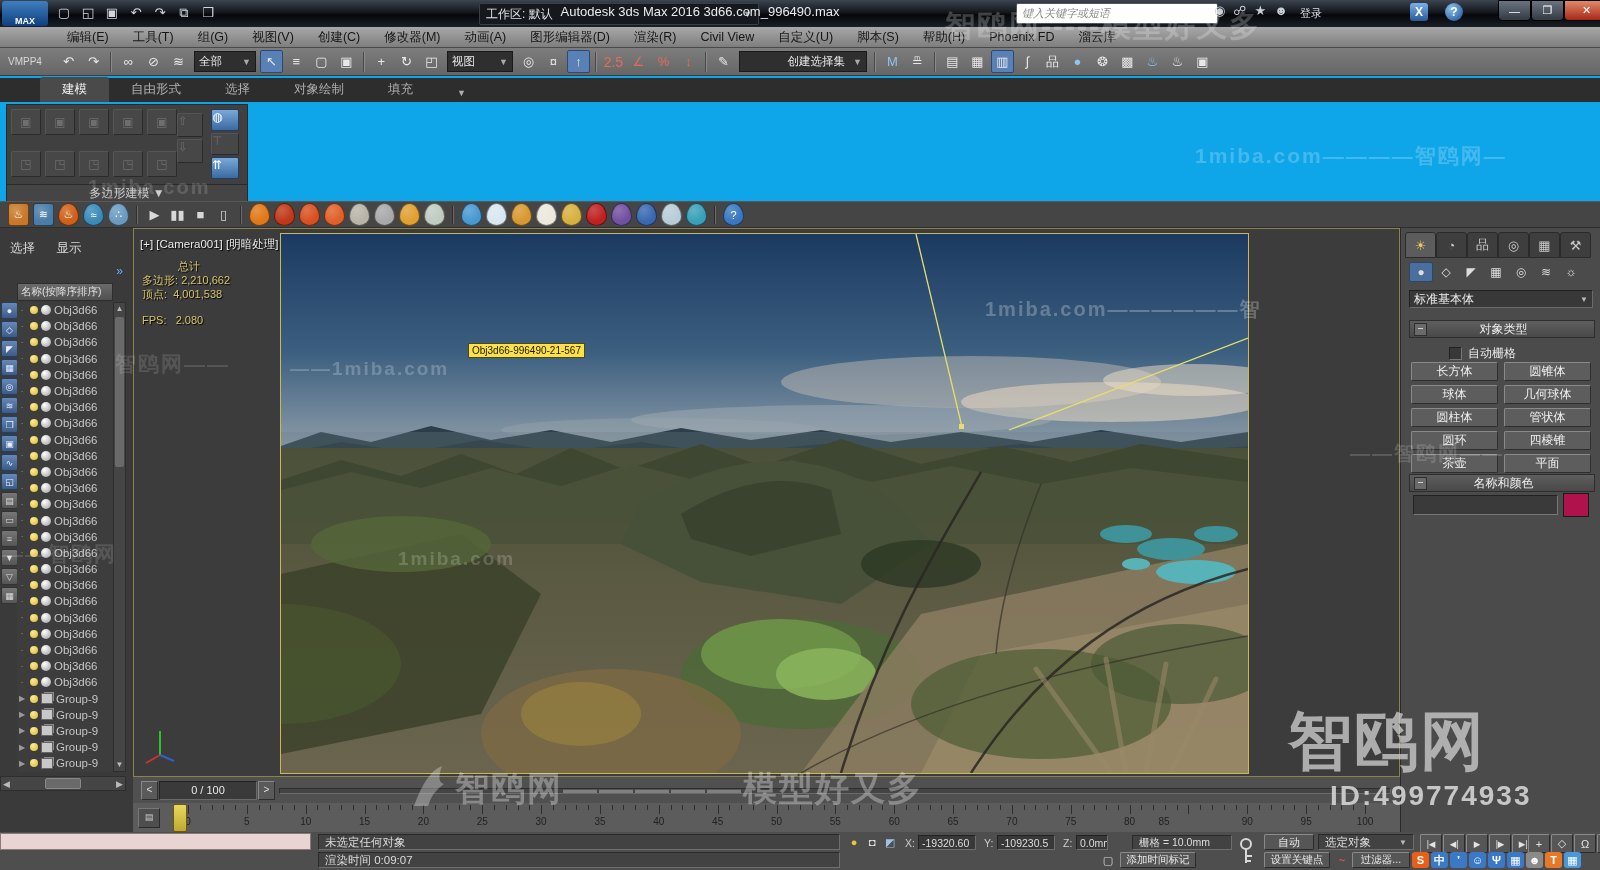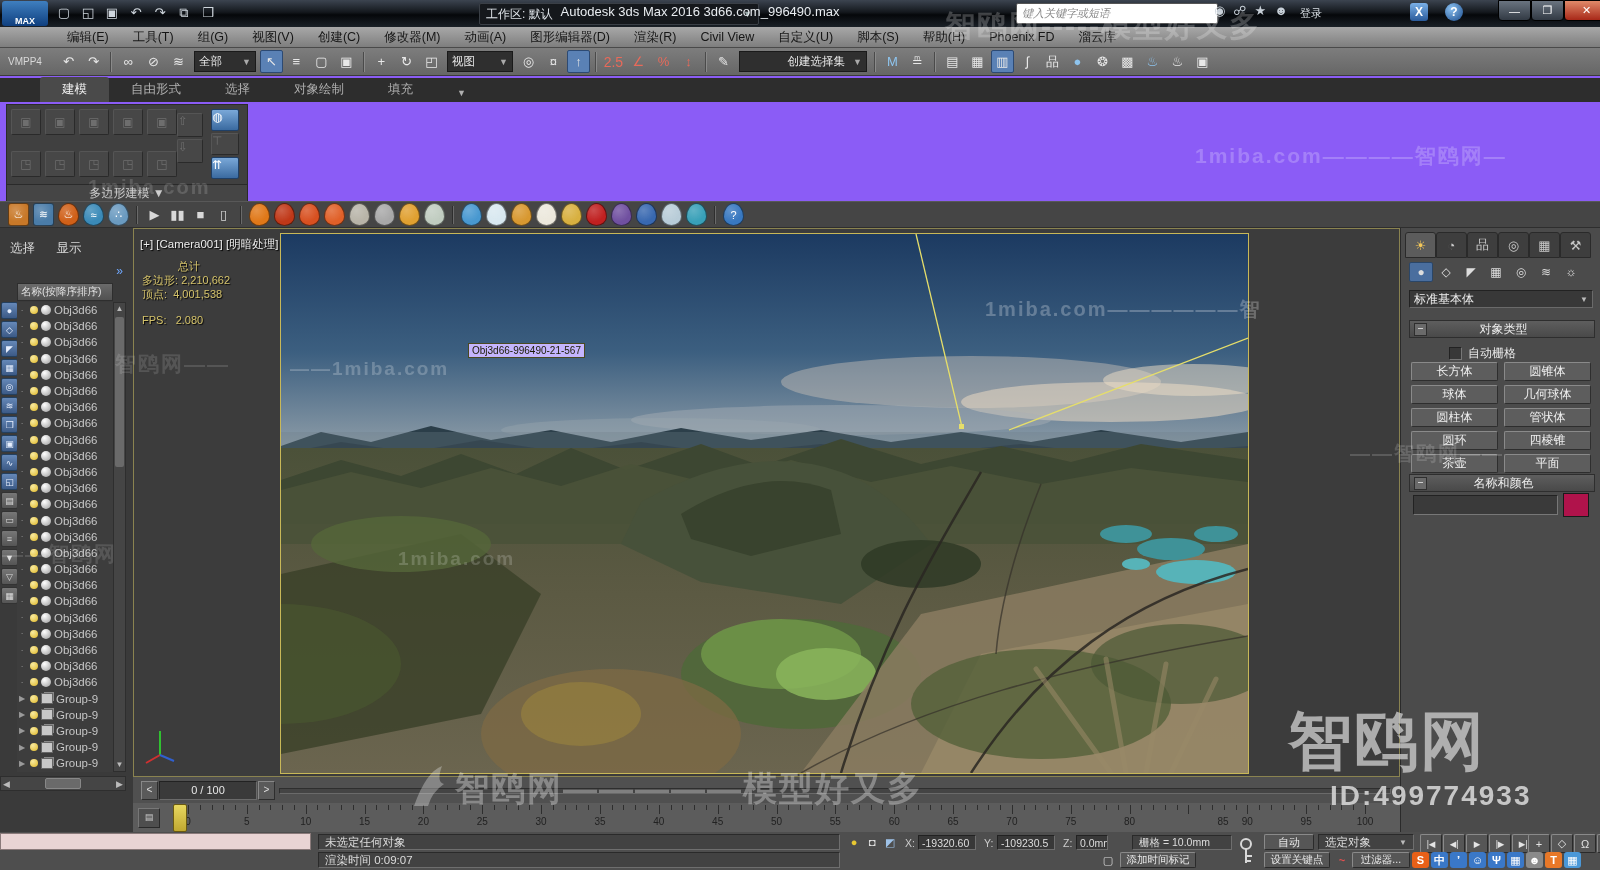--- a/index.html
+++ b/index.html
@@ -33,21 +33,21 @@
     border-bottom:1px solid #3c3c3c;display:flex;align-items:center;padding-left:8px;box-sizing:border-box;}
   .ticon{width:23px;height:23px;margin:0 1px;border-radius:2px;display:flex;align-items:center;justify-content:center;
     color:#e8e8e8;font-size:13px;background:transparent;}
   .ticon.active{background:#5a81b5;border:1px solid #2d4a73;box-sizing:border-box;}
   .tsep{width:1px;height:20px;background:#4a4a4a;border-right:1px solid #8a8a8a;margin:0 4px;}
   .tdrop{height:19px;background:#2f2f2f;border:1px solid #1a1a1a;color:#e8e8e8;display:flex;align-items:center;
     padding:0 4px;margin:0 3px;font-size:11.5px;justify-content:space-between;}
   .tdrop .da{margin-left:8px;color:#aaa;font-size:9px;}
   .tlabel{color:#d8d8d8;font-size:10px;margin-right:14px;}
   
-  #ribbon{left:0;top:76px;width:1600px;height:125px;background:#8b5cf6;}
+  #ribbon{left:0;top:76px;width:1600px;height:125px;background:#0ea5e9;}
   #ribbontabs{position:absolute;left:0;top:2px;width:100%;height:24px;background:#2d2d2d;display:flex;align-items:flex-end;padding-left:40px;box-sizing:border-box;}
   .rtab{padding:4px 22px;color:#b0b0b0;font-size:12.5px;}
   .rtab.active{background:#4a4a4a;color:#f0f0f0;border-radius:3px 3px 0 0;}
   #ribbonpanel{position:absolute;left:6px;top:28px;width:240px;height:80px;background:#404040;border:1px solid #2a2a2a;}
   .rbtn{width:28px;height:24px;background:#474747;border:1px solid #555;border-bottom-color:#2a2a2a;border-right-color:#2a2a2a;
     border-radius:2px;margin:2px;display:inline-flex;align-items:center;justify-content:center;color:#6e6e6e;font-size:12px;}
   .rbtn.blue{background:linear-gradient(#7aa8d8,#3a6aa0);color:#fff;border-color:#1f3f66;}
   #ribbonfooter{position:absolute;left:6px;top:108px;width:240px;height:16px;background:#454545;border:1px solid #2a2a2a;
     color:#c8c8c8;text-align:center;font-size:12px;line-height:16px;}
   
@@ -79,21 +79,21 @@
   #expvthumb{position:absolute;left:1px;top:14px;width:9px;height:150px;background:#6a6a6a;border-radius:2px;}
   .scrollarrow{position:absolute;left:0;width:11px;height:12px;color:#bbb;font-size:8px;text-align:center;line-height:12px;}
   #exphscroll{position:absolute;left:0px;top:548px;width:126px;height:15px;background:#454545;border:1px solid #2e2e2e;display:flex;align-items:center;justify-content:space-between;padding:0 2px;box-sizing:border-box;color:#bbb;font-size:9px;}
   #exphthumb{width:34px;height:9px;background:#6a6a6a;border-radius:2px;border:1px solid #888;}
   
   #viewport{left:133px;top:228px;width:1267px;height:549px;background:#3c3c3c;border:1px solid #8a8350;box-sizing:border-box;}
   #camview{position:absolute;left:146px;top:4px;width:967px;height:539px;border:1px solid #c8b858;box-sizing:content-box;background:#1c3d63;overflow:hidden;}
   #vplabel{position:absolute;left:6px;top:8px;color:#ececec;font-size:11.5px;text-shadow:1px 1px 1px #000;}
   #vpstats{position:absolute;left:8px;top:30px;color:#d4c26a;font-size:11px;line-height:14px;text-shadow:1px 1px 1px #000;}
   #vpstats .ind{padding-left:36px;}
-  #tooltip{position:absolute;left:187px;top:109px;background:#c4b5fd;border:1px solid #4a4a20;color:#1a1a00;
+  #tooltip{position:absolute;left:187px;top:109px;background:#fde047;border:1px solid #4a4a20;color:#1a1a00;
     font-size:10px;padding:0 3px;line-height:13px;white-space:nowrap;}
   #axisgizmo{position:absolute;left:10px;top:496px;}
   
   #cmdpanel{left:1400px;top:228px;width:200px;height:642px;background:#4b4b4b;border-left:1px solid #2a2a2a;box-sizing:border-box;}
   #paneltabs{position:absolute;left:4px;top:4px;display:flex;}
   .ptab{width:29px;height:24px;display:flex;align-items:center;justify-content:center;background:#3e3e3e;
     border:1px solid #2a2a2a;border-radius:3px 3px 0 0;color:#c8c8c8;font-size:13px;}
   .ptab.active{background:#5c5c5c;color:#f4c85a;}
   #subcats{position:absolute;left:8px;top:34px;display:flex;}
   .scat{width:24px;height:20px;display:flex;align-items:center;justify-content:center;color:#ddd;font-size:12px;border-radius:2px;margin-right:1px;}
@@ -802,21 +802,21 @@
         <div class="rnum" style="left: 466.95px;">35</div>
         <div class="rnum" style="left: 525.8px;">40</div>
         <div class="rnum" style="left: 584.65px;">45</div>
         <div class="rnum" style="left: 643.5px;">50</div>
         <div class="rnum" style="left: 702.35px;">55</div>
         <div class="rnum" style="left: 761.2px;">60</div>
         <div class="rnum" style="left: 820.05px;">65</div>
         <div class="rnum" style="left: 878.9px;">70</div>
         <div class="rnum" style="left: 937.75px;">75</div>
         <div class="rnum" style="left: 996.6px;">80</div>
-        <div class="rnum" style="left: 1090px;">85</div>
+        <div class="rnum" style="left: 1031px;">85</div>
         <div class="rnum" style="left: 1114.3px;">90</div>
         <div class="rnum" style="left: 1173.15px;">95</div>
         <div class="rnum" style="left: 1232px;">100</div>
       </div>
     <div id="tbmarker"></div>
   </div>
 
   <div class="abs" id="statusbar">
     <div id="macropane"></div>
 

